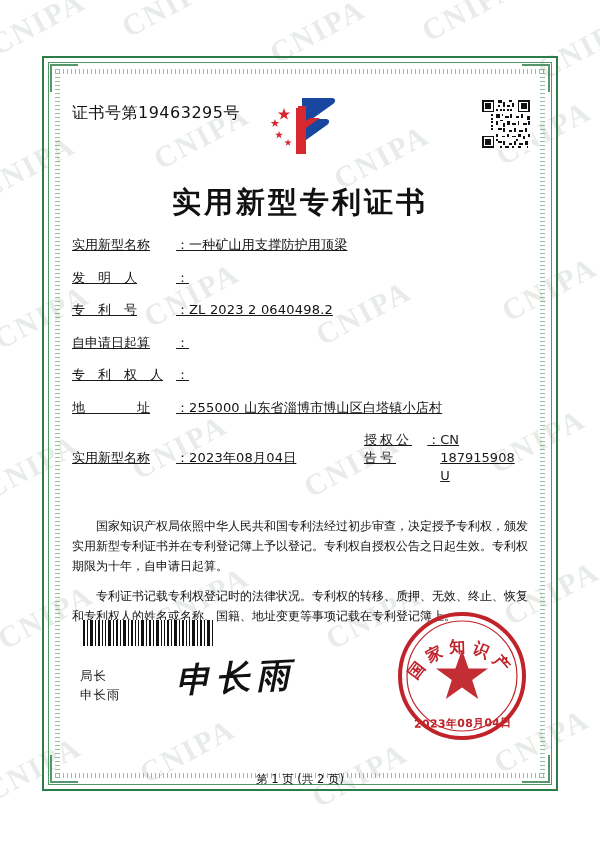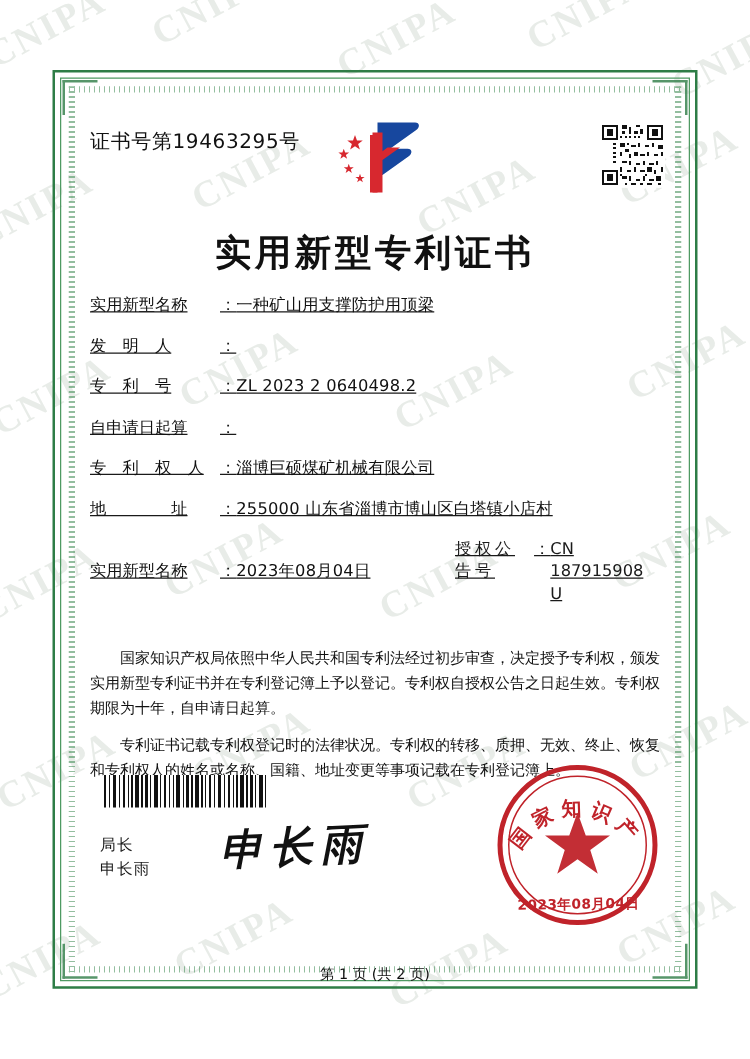--- a/index.html
+++ b/index.html
@@ -421,21 +421,20 @@
     </div>
 
     <div class="field-row">
       <span class="f-label">自申请日起算</span>
       <span class="f-colon">：</span>
     </div>
 
     <div class="field-row">
       <span class="f-label">专　利　权　人</span>
       <span class="f-colon">：</span>
-      <span class="f-value">淄博巨硕煤矿机械有限公司</span>
     </div>
 
     <div class="field-row">
       <span class="f-label">地　　　　址</span>
       <span class="f-colon">：</span>
       <span class="f-value">255000 山东省淄博市博山区白塔镇小店村</span>
     </div>
 
     <div class="field-row">
       <span class="f-label">实用新型名称</span>

